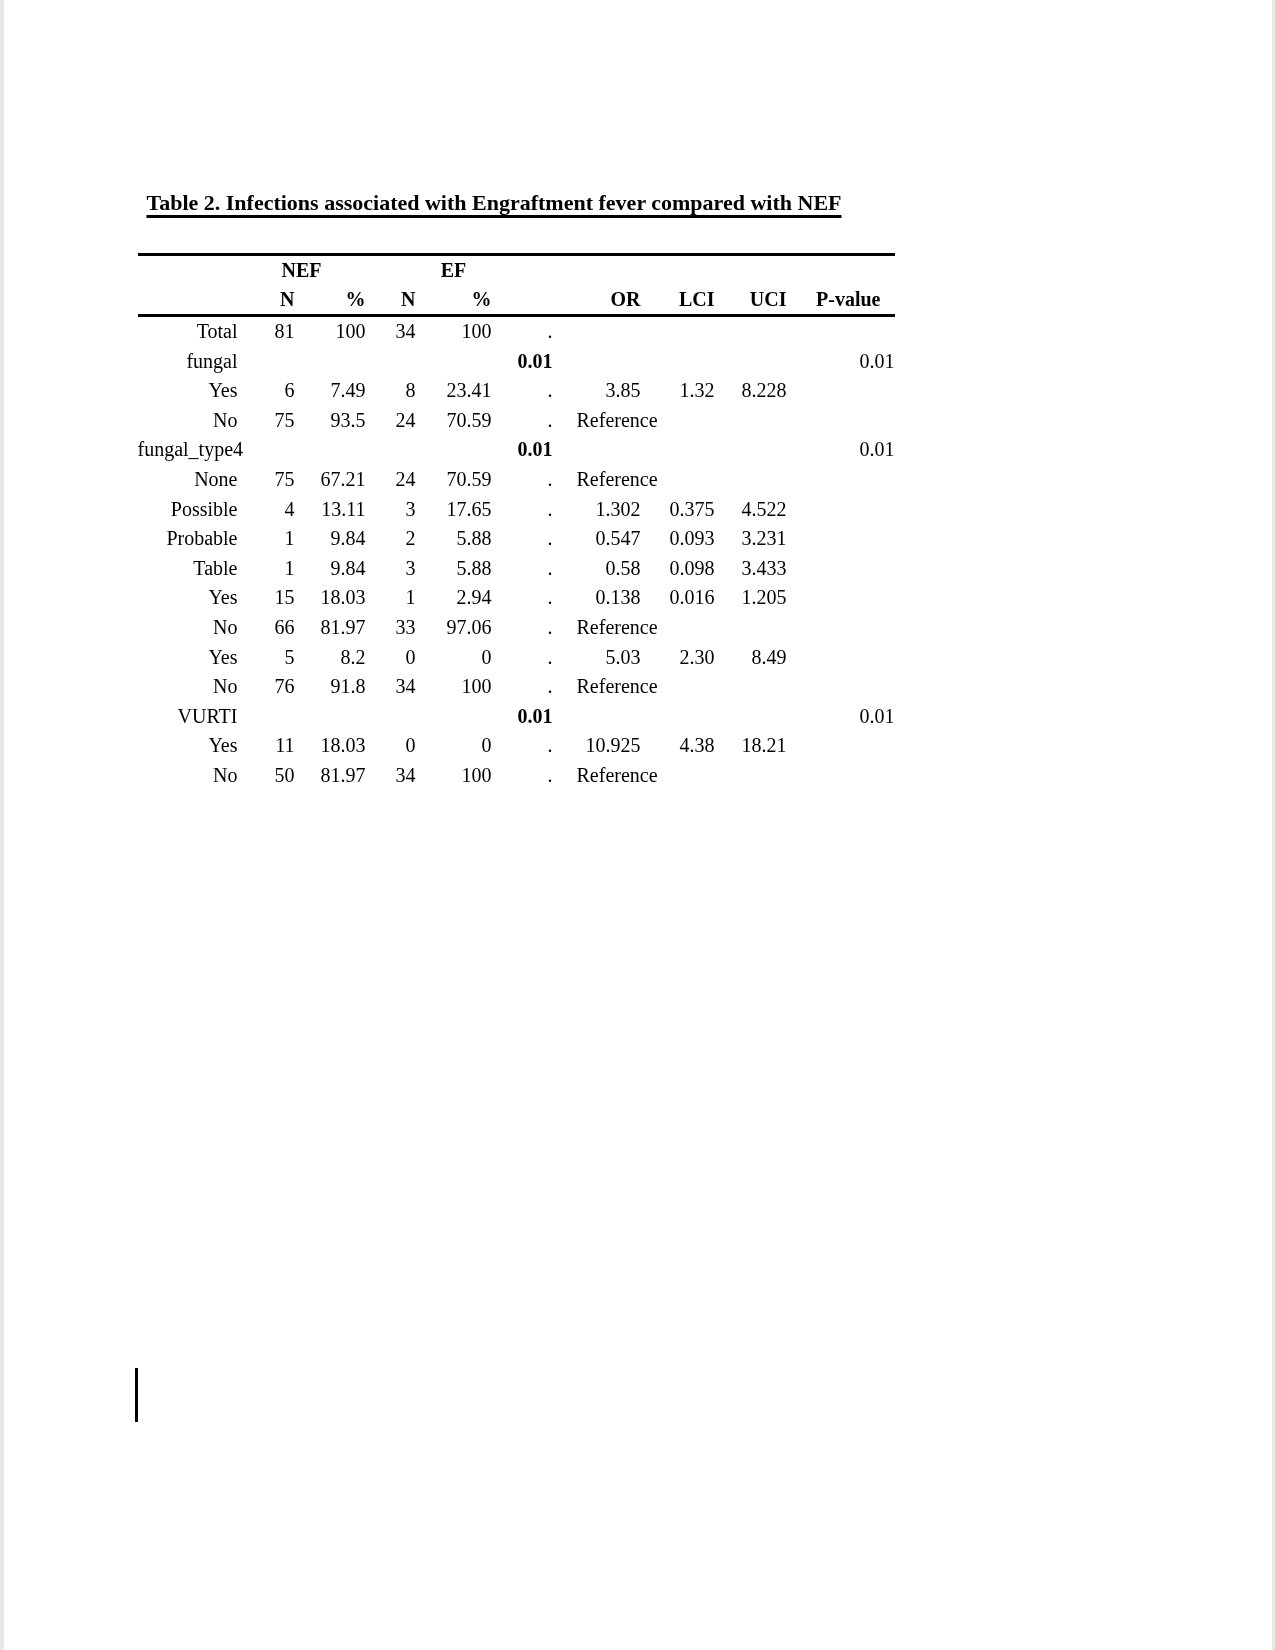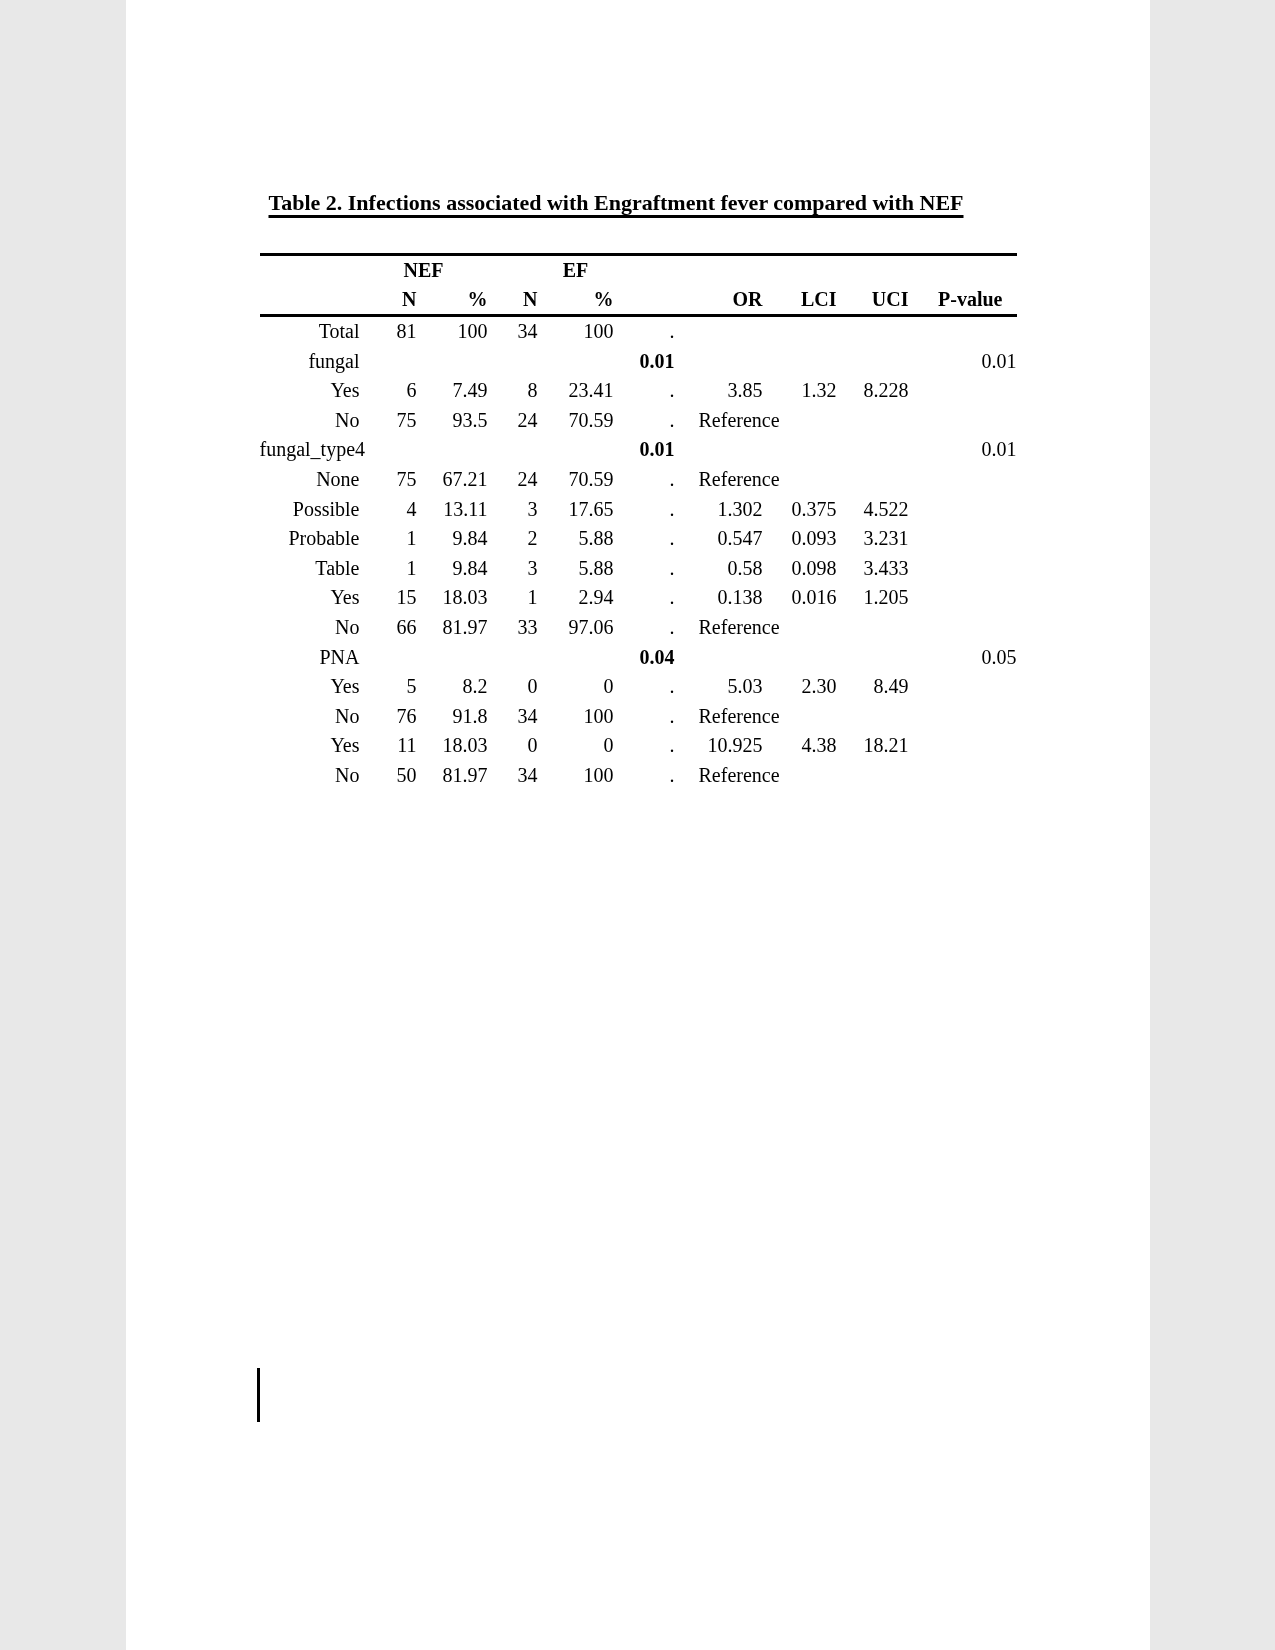--- a/index.html
+++ b/index.html
@@ -1,18 +1,18 @@
 <!DOCTYPE html>
 <html><head>
 <meta charset="utf-8">
 <style>
   html, body { margin: 0; padding: 0; background: #e8e8e8; }
   .page {
     position: relative;
-    width: 1024px;
+    width: 1268px;
     height: 1650px;
     background: #ffffff;
     font-family: "Liberation Serif", serif;
     color: #000;
     margin: 0 auto;
     overflow: hidden;
   }
   .title {
     position: absolute;
     left: 143px;
@@ -263,32 +263,20 @@
     <td>81.97</td>
     <td>33</td>
     <td>97.06</td>
     <td class="mid">.</td>
     <td class="or ref">Reference</td>
     <td></td>
     <td></td>
     <td class="pv"></td>
   </tr>
         <tr>
-    <td class="label">PNA</td>
-    <td></td>
-    <td></td>
-    <td></td>
-    <td></td>
-    <td class="mid bold">0.04</td>
-    <td class="or"></td>
-    <td></td>
-    <td></td>
-    <td class="pv">0.05</td>
-  </tr>
-        <tr>
     <td class="label indent">Yes</td>
     <td>5</td>
     <td>8.2</td>
     <td>0</td>
     <td>0</td>
     <td class="mid">.</td>
     <td class="or">5.03</td>
     <td>2.30</td>
     <td>8.49</td>
     <td class="pv"></td>
@@ -299,20 +287,32 @@
     <td>91.8</td>
     <td>34</td>
     <td>100</td>
     <td class="mid">.</td>
     <td class="or ref">Reference</td>
     <td></td>
     <td></td>
     <td class="pv"></td>
   </tr>
         <tr>
+    <td class="label">VURTI</td>
+    <td></td>
+    <td></td>
+    <td></td>
+    <td></td>
+    <td class="mid bold">0.01</td>
+    <td class="or"></td>
+    <td></td>
+    <td></td>
+    <td class="pv">0.01</td>
+  </tr>
+        <tr>
     <td class="label indent">Yes</td>
     <td>11</td>
     <td>18.03</td>
     <td>0</td>
     <td>0</td>
     <td class="mid">.</td>
     <td class="or">10.925</td>
     <td>4.38</td>
     <td>18.21</td>
     <td class="pv"></td>

